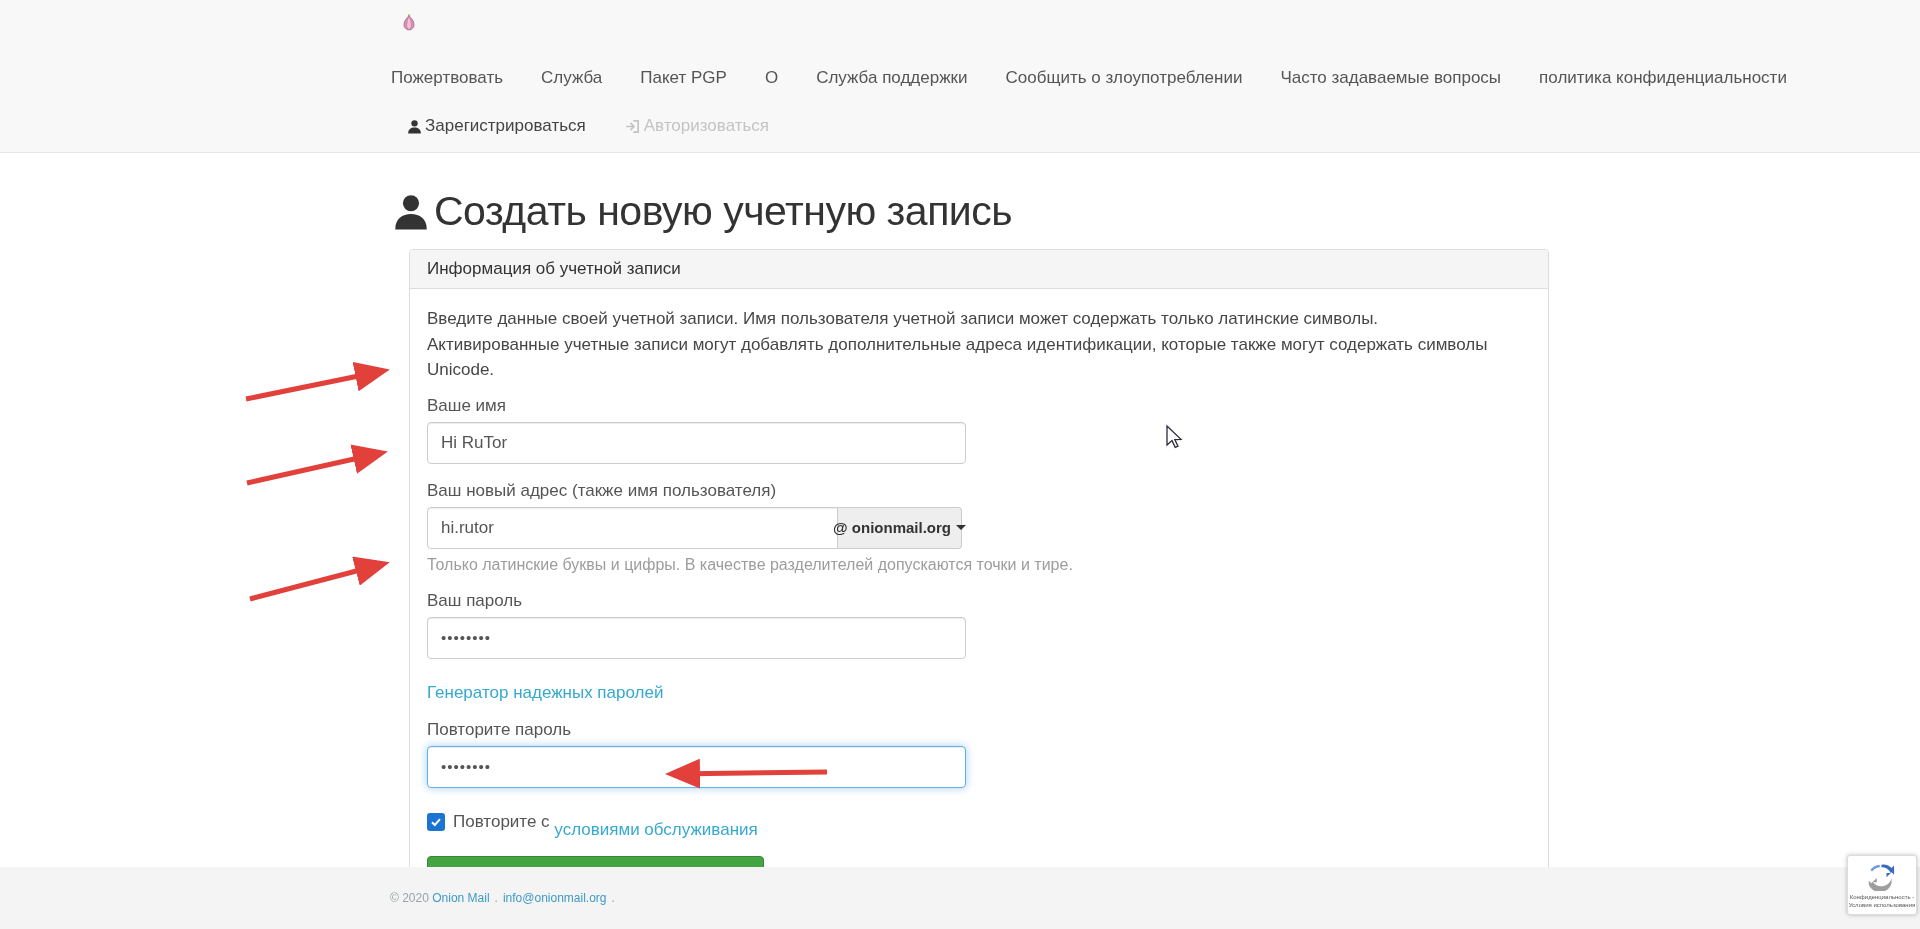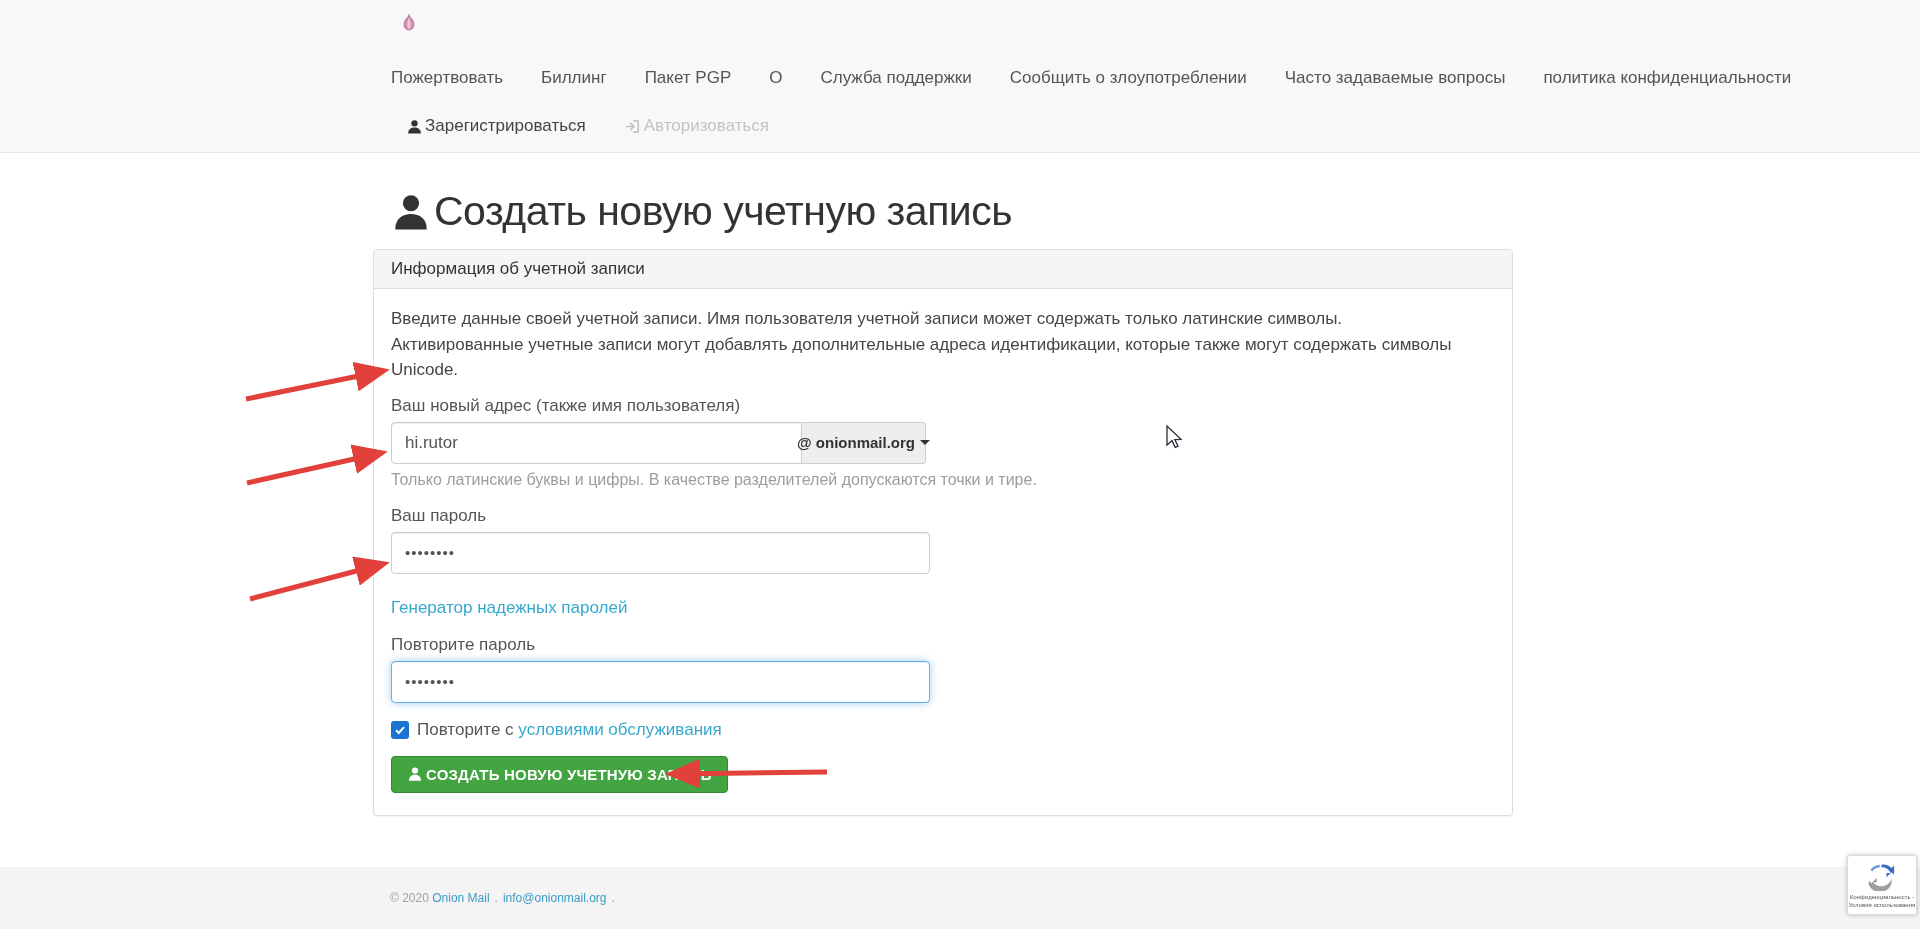--- a/index.html
+++ b/index.html
@@ -27,21 +27,21 @@
 
   
   .page-heading {
     position:absolute; left:390px; top:188px; display:flex; align-items:center;
     font-size:41px; color:#333; letter-spacing:-0.5px;
   }
   .icon-person-lg { width:42px; height:42px; margin-right:2px; }
 
   
   .panel {
-    position:absolute; left:373px; top:249px; width:1140px;
+    position:absolute; left:409px; top:249px; width:1140px;
     background:#fff; border:1px solid #ddd; border-radius:4px;
     box-shadow:0 1px 1px rgba(0,0,0,.05);
   }
   .panel-heading {
     background:#f5f5f5; border-bottom:1px solid #ddd;
     border-radius:3px 3px 0 0; padding:9px 17px; font-size:17px; color:#333;
   }
   .panel-body { padding:17px 17px 22px 17px; }
   .intro { font-size:17px; color:#464646; line-height:1.5; max-width:1070px; margin-bottom:13px; }
 
@@ -59,21 +59,21 @@
     width:124px; height:42px; background:#eee; border:1px solid #ccc; border-left:none;
     border-radius:0 4px 4px 0; display:flex; align-items:center; justify-content:center;
     font-size:15px; font-weight:bold; color:#333; cursor:pointer; white-space:nowrap;
   }
   .caret {
     display:inline-block; margin-left:5px; width:0; height:0;
     border-left:5px solid transparent; border-right:5px solid transparent;
     border-top:5px solid #333;
   }
   .hint { font-size:16px; color:#9d9d9d; margin-top:7px; }
-  .inline-link { color:#36a9cf; text-decoration:none; cursor:pointer; }
+  .inline-link { color:#36a9cf; text-decoration:none; cursor:pointer;margin-top:15px; }
   .gen-link { display:inline-block; margin-top:24px; font-size:17px; }
   .pw { letter-spacing:1px; font-size:15px; }
   .input-focused {
     border-color:#66afe9;
     box-shadow:inset 0 1px 1px rgba(0,0,0,.075), 0 0 8px rgba(102,175,233,.6);
   }
   .checkbox-row { display:flex; align-items:center; margin:2px 0 16px 0; font-size:17px; color:#555; }
   .checkbox {
     width:18px; height:18px; background:#1b74d2; border-radius:3px; margin-right:8px;
     display:flex; align-items:center; justify-content:center; cursor:pointer;
@@ -115,21 +115,21 @@
 <div class="navbar">
   <div class="brand">
     <svg viewBox="0 0 24 24" width="22" height="22">
       <path d="M12 4 C10 6.5 6.5 9 6.5 14 a5.5 5.5 0 0 0 11 0 C17.5 9 14 6.5 12 4 Z" fill="#d994b8" stroke="#a85c85" stroke-width="0.8"></path>
       <path d="M12 4.5 C11 7 9.5 9.5 9.5 14 a2.5 5 0 0 0 5 0 C14.5 9.5 13 7 12 4.5 Z" fill="#eec3d8" stroke="#b06a90" stroke-width="0.6"></path>
       <path d="M12 4.6 L11.4 2.6 M12 4.6 L12.8 2.8" stroke="#9aa24c" stroke-width="1" fill="none"></path>
     </svg>
   </div>
   <div class="nav-row1">
     <div class="nav-item">Пожертвовать</div>
-    <div class="nav-item">Биллинг</div>
+    <div class="nav-item">Служба</div>
     <div class="nav-item">Пакет PGP</div>
     <div class="nav-item">О</div>
     <div class="nav-item">Служба поддержки</div>
     <div class="nav-item">Сообщить о злоупотреблении</div>
     <div class="nav-item">Часто задаваемые вопросы</div>
     <div class="nav-item">политика конфиденциальности</div>
   </div>
   <div class="nav-row2">
     <div class="nav-item nav-register">
       <svg class="icon-person-sm" viewBox="0 0 24 24">
@@ -154,20 +154,24 @@
       <path d="M3 22 c0-6.2 4-8.8 9-8.8 s9 2.6 9 8.8 Z" fill="#333"></path>
   </svg>
   <span>Создать новую учетную запись</span>
 </div>
 
 <div class="panel">
   <div class="panel-heading">Информация об учетной записи</div>
   <div class="panel-body">
     <p class="intro">Введите данные своей учетной записи. Имя пользователя учетной записи может содержать только латинские символы. Активированные учетные записи могут добавлять дополнительные адреса идентификации, которые также могут содержать символы Unicode.</p>
 
+    <div class="form-group">
+      <label class="form-label">Ваше имя</label>
+      <input class="text-input" type="text" value="Hi RuTor" style="">
+    </div>
 
     <div class="form-group">
       <label class="form-label">Ваш новый адрес (также имя пользователя)</label>
       <div class="input-group">
         <input class="text-input" type="text" value="hi.rutor" style="">
         <div class="input-addon">
           <span>@ onionmail.org</span>
           <span class="caret"></span>
         </div>
       </div>

